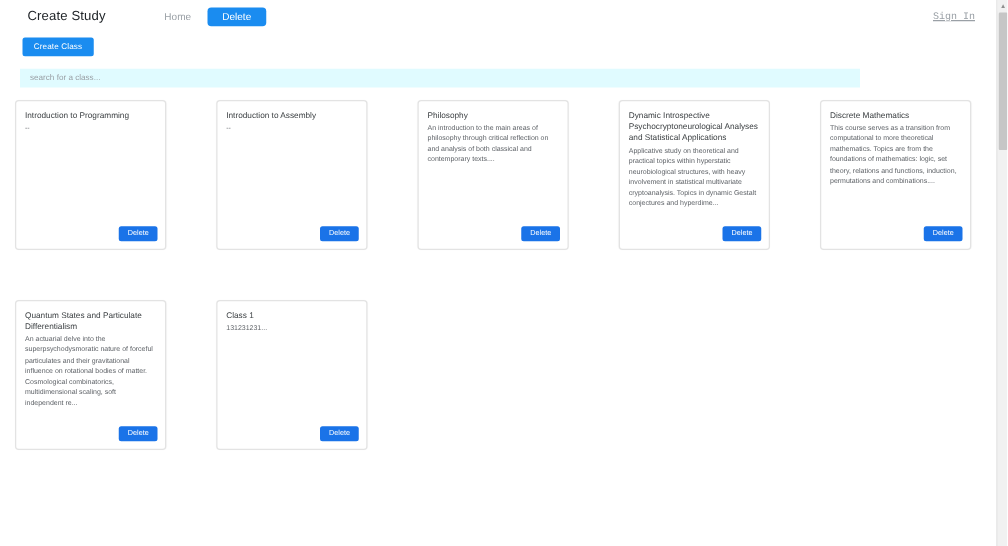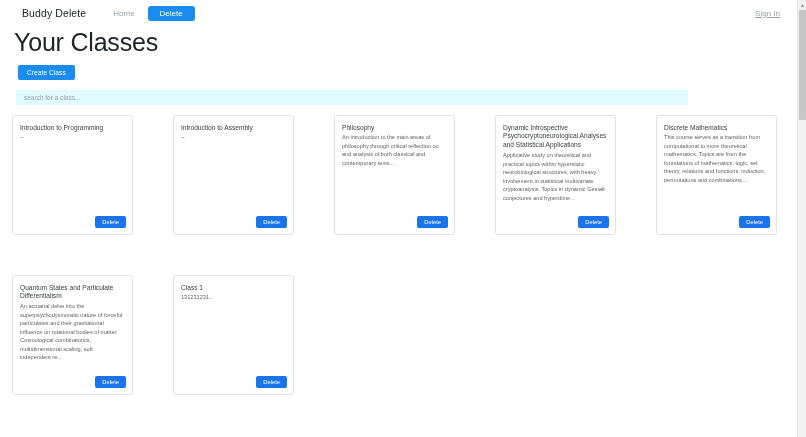--- a/index.html
+++ b/index.html
@@ -35,38 +35,40 @@
     font-weight: 400;
     color: #212529;
     letter-spacing: 0.1px;
     margin-right: 20px;
     white-space: nowrap;
   }
   .nav-links {
     display: flex;
     align-items: center;
     gap: 6px;
+    margin-left: 20px;
   }
   .nav-link {
     font-size: 8px;
     color: #9aa0a6;
     padding: 3px 7px;
     border-radius: 3px;
     white-space: nowrap;
     text-decoration: none;
   }
   .nav-link.active {
     background: #1a8cf0;
     color: #ffffff;
     padding: 3px 12px;
   }
   .nav-right {
     margin-left: auto;
     display: flex;
     padding-right: 14px;
+    font-family: Liberation Mono, monospace;
   }
   .sign-in {
     font-size: 8px;
     color: #9aa0a6;
     white-space: nowrap;
   }
 
   
   .content {
     padding: 0 10px 0 8px;
@@ -185,33 +187,32 @@
     background: #c6c6c6;
     border-radius: 1px;
   }
 </style>
 </head>
 <body>
 
 <div class="page">
 
   <div class="navbar">
-    <div class="brand">Buddy Delete</div>
+    <div class="brand">Create Study</div>
     <div class="nav-links">
       <a class="nav-link" href="#">Home</a>
       <a class="nav-link active" href="#">Delete</a>
     </div>
     <div class="nav-right">
       <a class="sign-in" href="#">Sign In</a>
     </div>
   </div>
 
   <div class="content">
 
-    <h1 class="page-title">Your Classes</h1>
 
     <button class="create-class-btn">Create Class</button>
 
     <div class="search-wrap">
       <input class="search-input" type="text" placeholder="search for a class..." style="">
     </div>
 
     <div class="grid">
 
       <div class="card">

